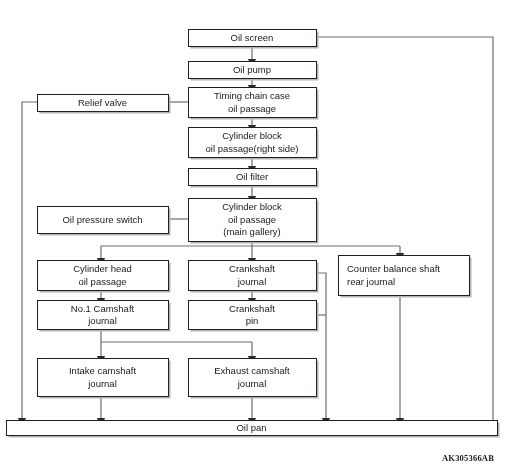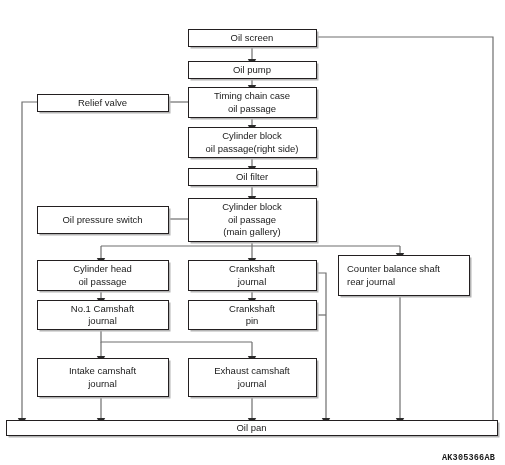--- a/index.html
+++ b/index.html
@@ -44,21 +44,21 @@
   .node-label.center { text-anchor: middle; }
   .node-label.left { text-anchor: start; }
   .conn {
     stroke: #6e6e6e;
     stroke-width: 1.2;
     fill: none;
   }
   .arrow-head { fill: #2b2b2b; stroke: none; }
   .ref-code {
     position: absolute;
-    font-family: Liberation Mono, monospace;
+    font-family: Liberation Serif, serif;
     font-size: 8.5px;
     font-weight: bold;
     color: #1a1a1a;
     letter-spacing: 0.2px;
     white-space: nowrap;
   }
 </style>
 </head>
 <body>
 

